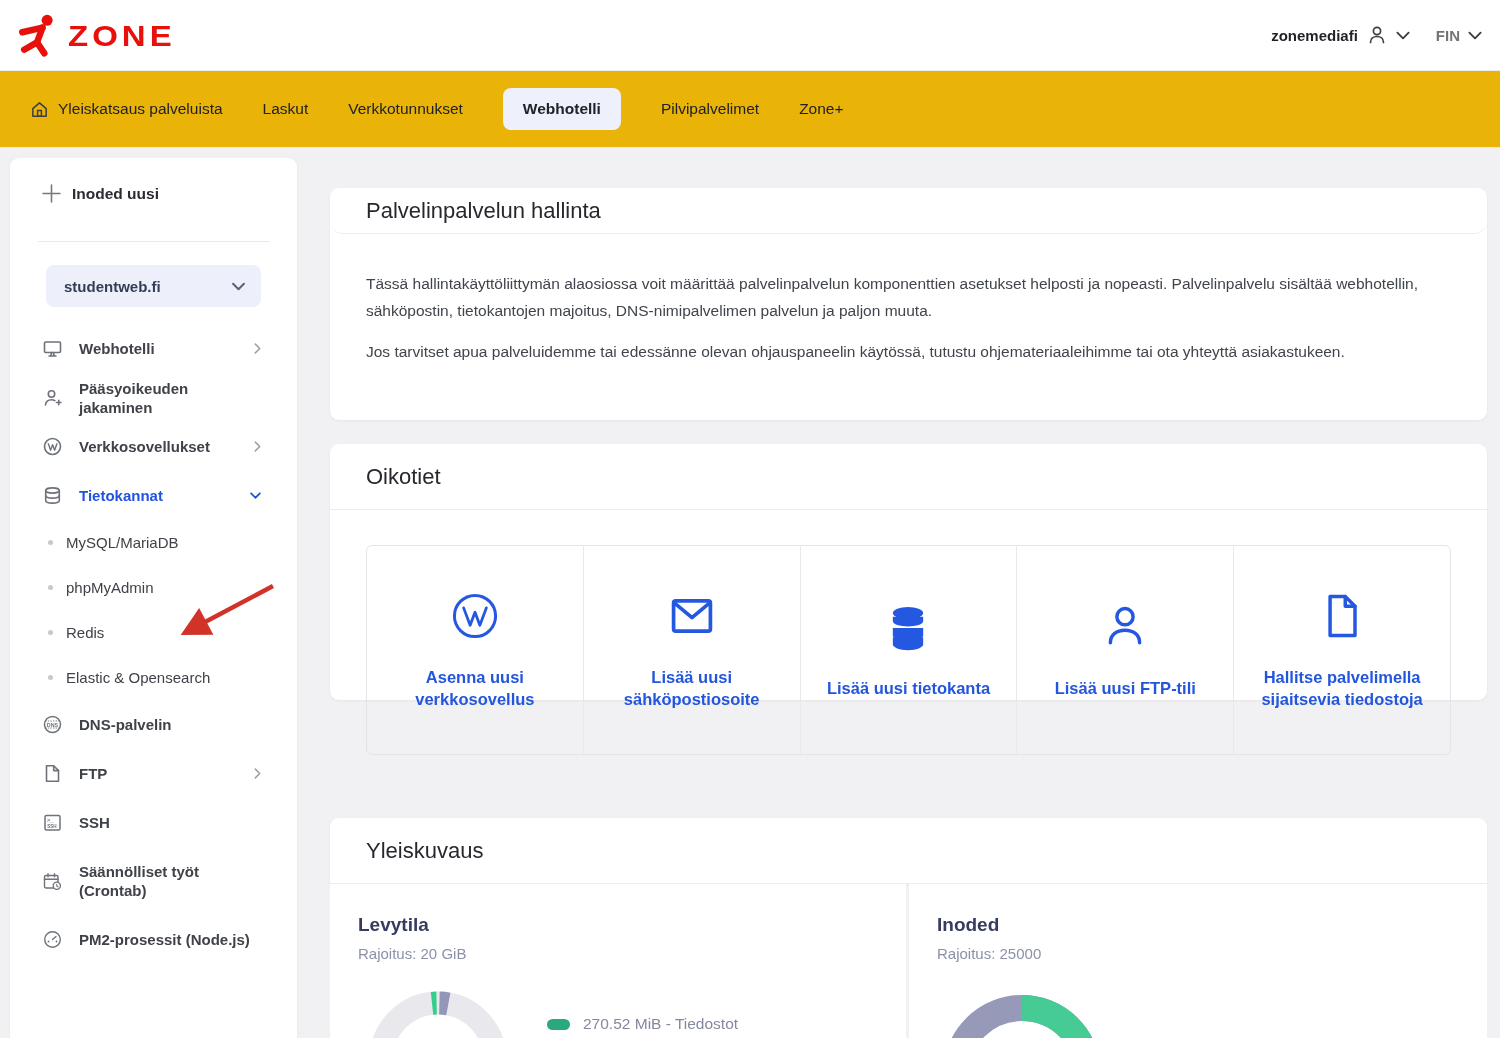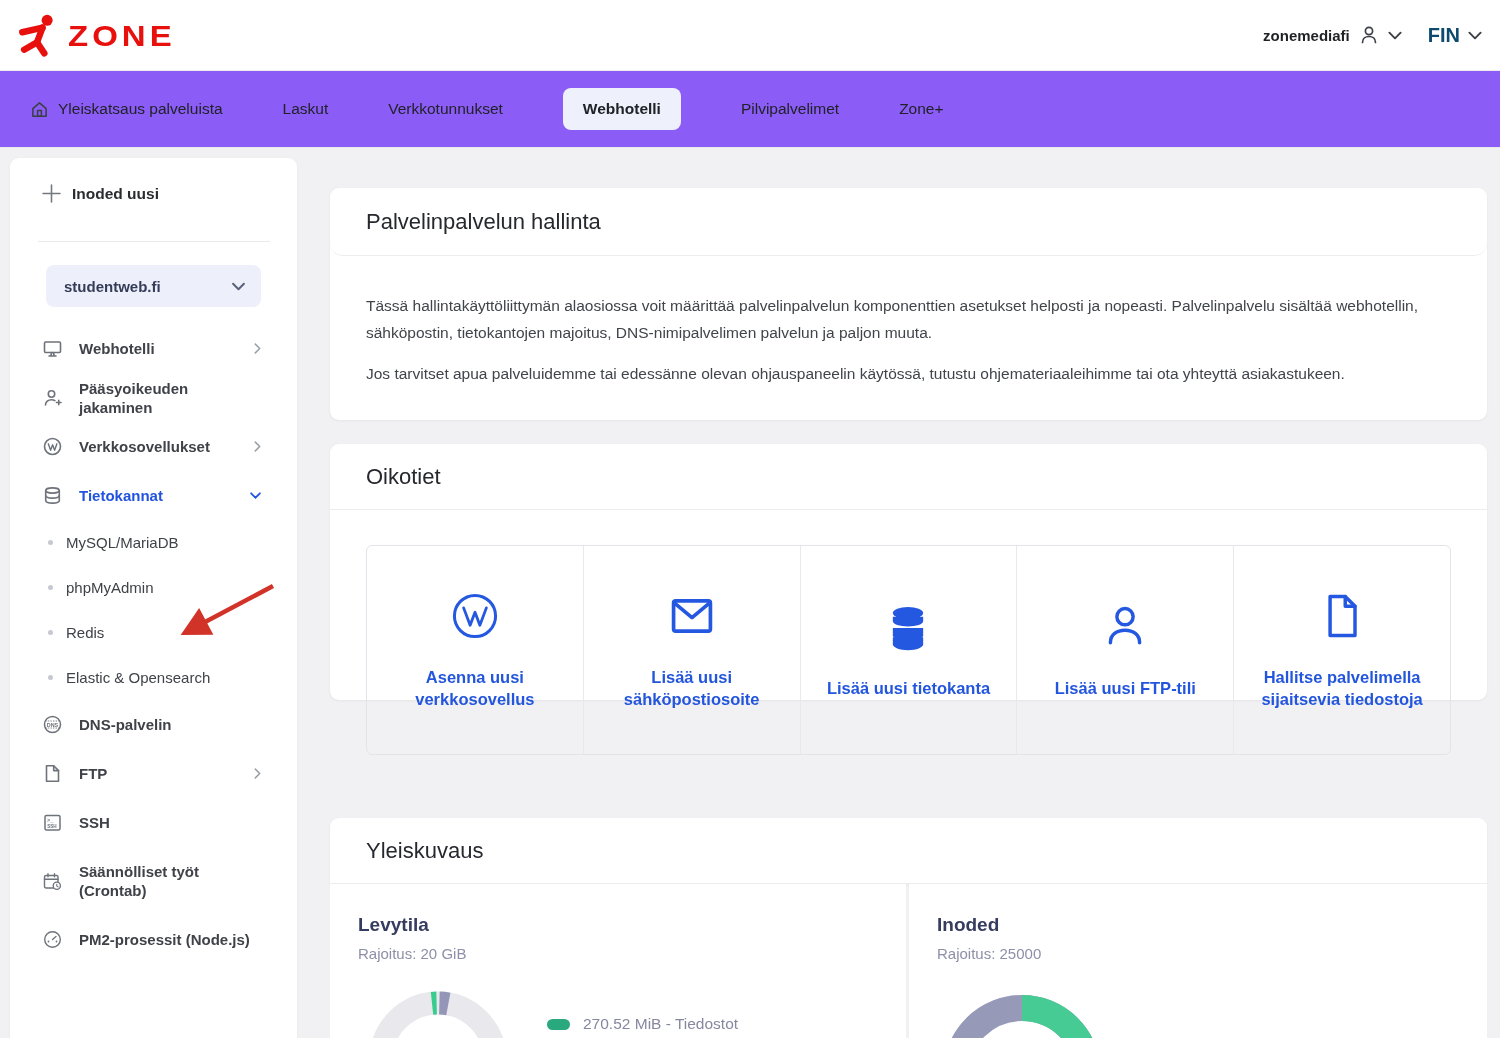--- a/index.html
+++ b/index.html
@@ -7,26 +7,26 @@
   body {
     font-family:"Liberation Sans","DejaVu Sans",sans-serif;
     background:#f1f1f3; color:#3f4349; position:relative;
   }
   
   .topbar { position:absolute; left:0; top:0; width:1500px; height:70px; background:#fff; }
   .logo { position:absolute; left:14px; top:13px; height:44px; display:flex; align-items:center; gap:8px; }
   .logo-word { color:#e8100c; font-weight:bold; font-size:33px; letter-spacing:4px; line-height:1; transform:scaleY(.92); }
   .top-right { position:absolute; right:18px; top:0; height:70px; display:flex; align-items:center; gap:12px; }
   .account-name { font-size:15px; font-weight:600; color:#1f2126; }
-  .lang { font-size:20px; font-weight:600; color:#0c4a6e; margin-left:14px; }
+  .lang { font-size:15px; font-weight:600; color:#737373; margin-left:14px; }
   .hit { display:flex; align-items:center; gap:8px; cursor:pointer; }
   
-  .navbar { position:absolute; left:0; top:70px; width:1500px; height:78px; background:#8b5cf6;
+  .navbar { position:absolute; left:0; top:70px; width:1500px; height:78px; background:#eab308;
     border-top:1px solid #ececee; border-bottom:1px solid #e9e9ec;
-    display:flex; align-items:center; padding-left:30px; gap:60px; }
+    display:flex; align-items:center; padding-left:30px; gap:40px; }
   .nav-item { font-size:15.5px; color:#202227; display:flex; align-items:center; gap:9px; cursor:pointer; white-space:nowrap; }
   .nav-item.active { background:#eef0fb; font-weight:bold; padding:12px 20px; border-radius:8px; }
   
   .sidebar { position:absolute; left:10px; top:158px; width:287px; height:990px; background:#fff;
     border-radius:9px; box-shadow:0 1px 3px rgba(25,28,40,.05); }
   .order-new { position:absolute; left:42px; top:184px; display:flex; align-items:center; gap:11px;
     font-size:15.5px; font-weight:600; color:#2a2c31; cursor:pointer; }
   .side-divider { position:absolute; left:38px; top:241px; width:232px; height:1px; background:#e9e9ed; }
   .domain-select { position:absolute; left:46px; top:265px; width:215px; height:42px; background:#edf0fa;
     border-radius:8px; display:flex; align-items:center; padding:0 16px 0 18px; cursor:pointer; }
@@ -40,21 +40,21 @@
   .srow { display:flex; align-items:center; padding:0 26px 0 42px; height:45px; cursor:pointer; }
   .srow .dot { width:5px; height:5px; border-radius:50%; background:#c6c9d2; margin:0 13px 0 6px; flex:none; }
   .srow .lbl { font-size:15px; color:#3f4248; }
   .arrow-overlay { position:absolute; left:160px; top:572px; width:130px; height:78px; pointer-events:none; }
   
   .card { position:absolute; left:330px; width:1157px; background:#fff; border-radius:9px;
     box-shadow:0 1px 3px rgba(25,28,40,.05); }
   .card-head { display:flex; align-items:center; padding-left:36px; border-bottom:1px solid #ededf0; }
   .card-title { font-size:22px; font-weight:400; color:#26282e; }
   #card-management { top:188px; height:232px; }
-  #card-management .card-head { height:68px;border-radius:13px; }
+  #card-management .card-head { height:46px;border-radius:13px; }
   #card-management .card-body { padding:36px 32px 0 36px; }
   #card-management p { font-size:15.5px; line-height:27px; color:#40444b; }
   #card-management p + p { margin-top:14px; }
   #card-shortcuts { top:444px; height:256px; }
   #card-shortcuts .card-head { height:66px; }
   #card-shortcuts .card-body { padding:35px 36px 0 36px; }
   .tiles { display:flex; border:1px solid #e3e4e9; border-radius:6px; height:210px; }
   .tile { flex:1; border-right:1px solid #e8e9ec; display:flex; flex-direction:column;
     align-items:center; justify-content:center; gap:24px; cursor:pointer; }
   .tile:last-child { border-right:none; }

